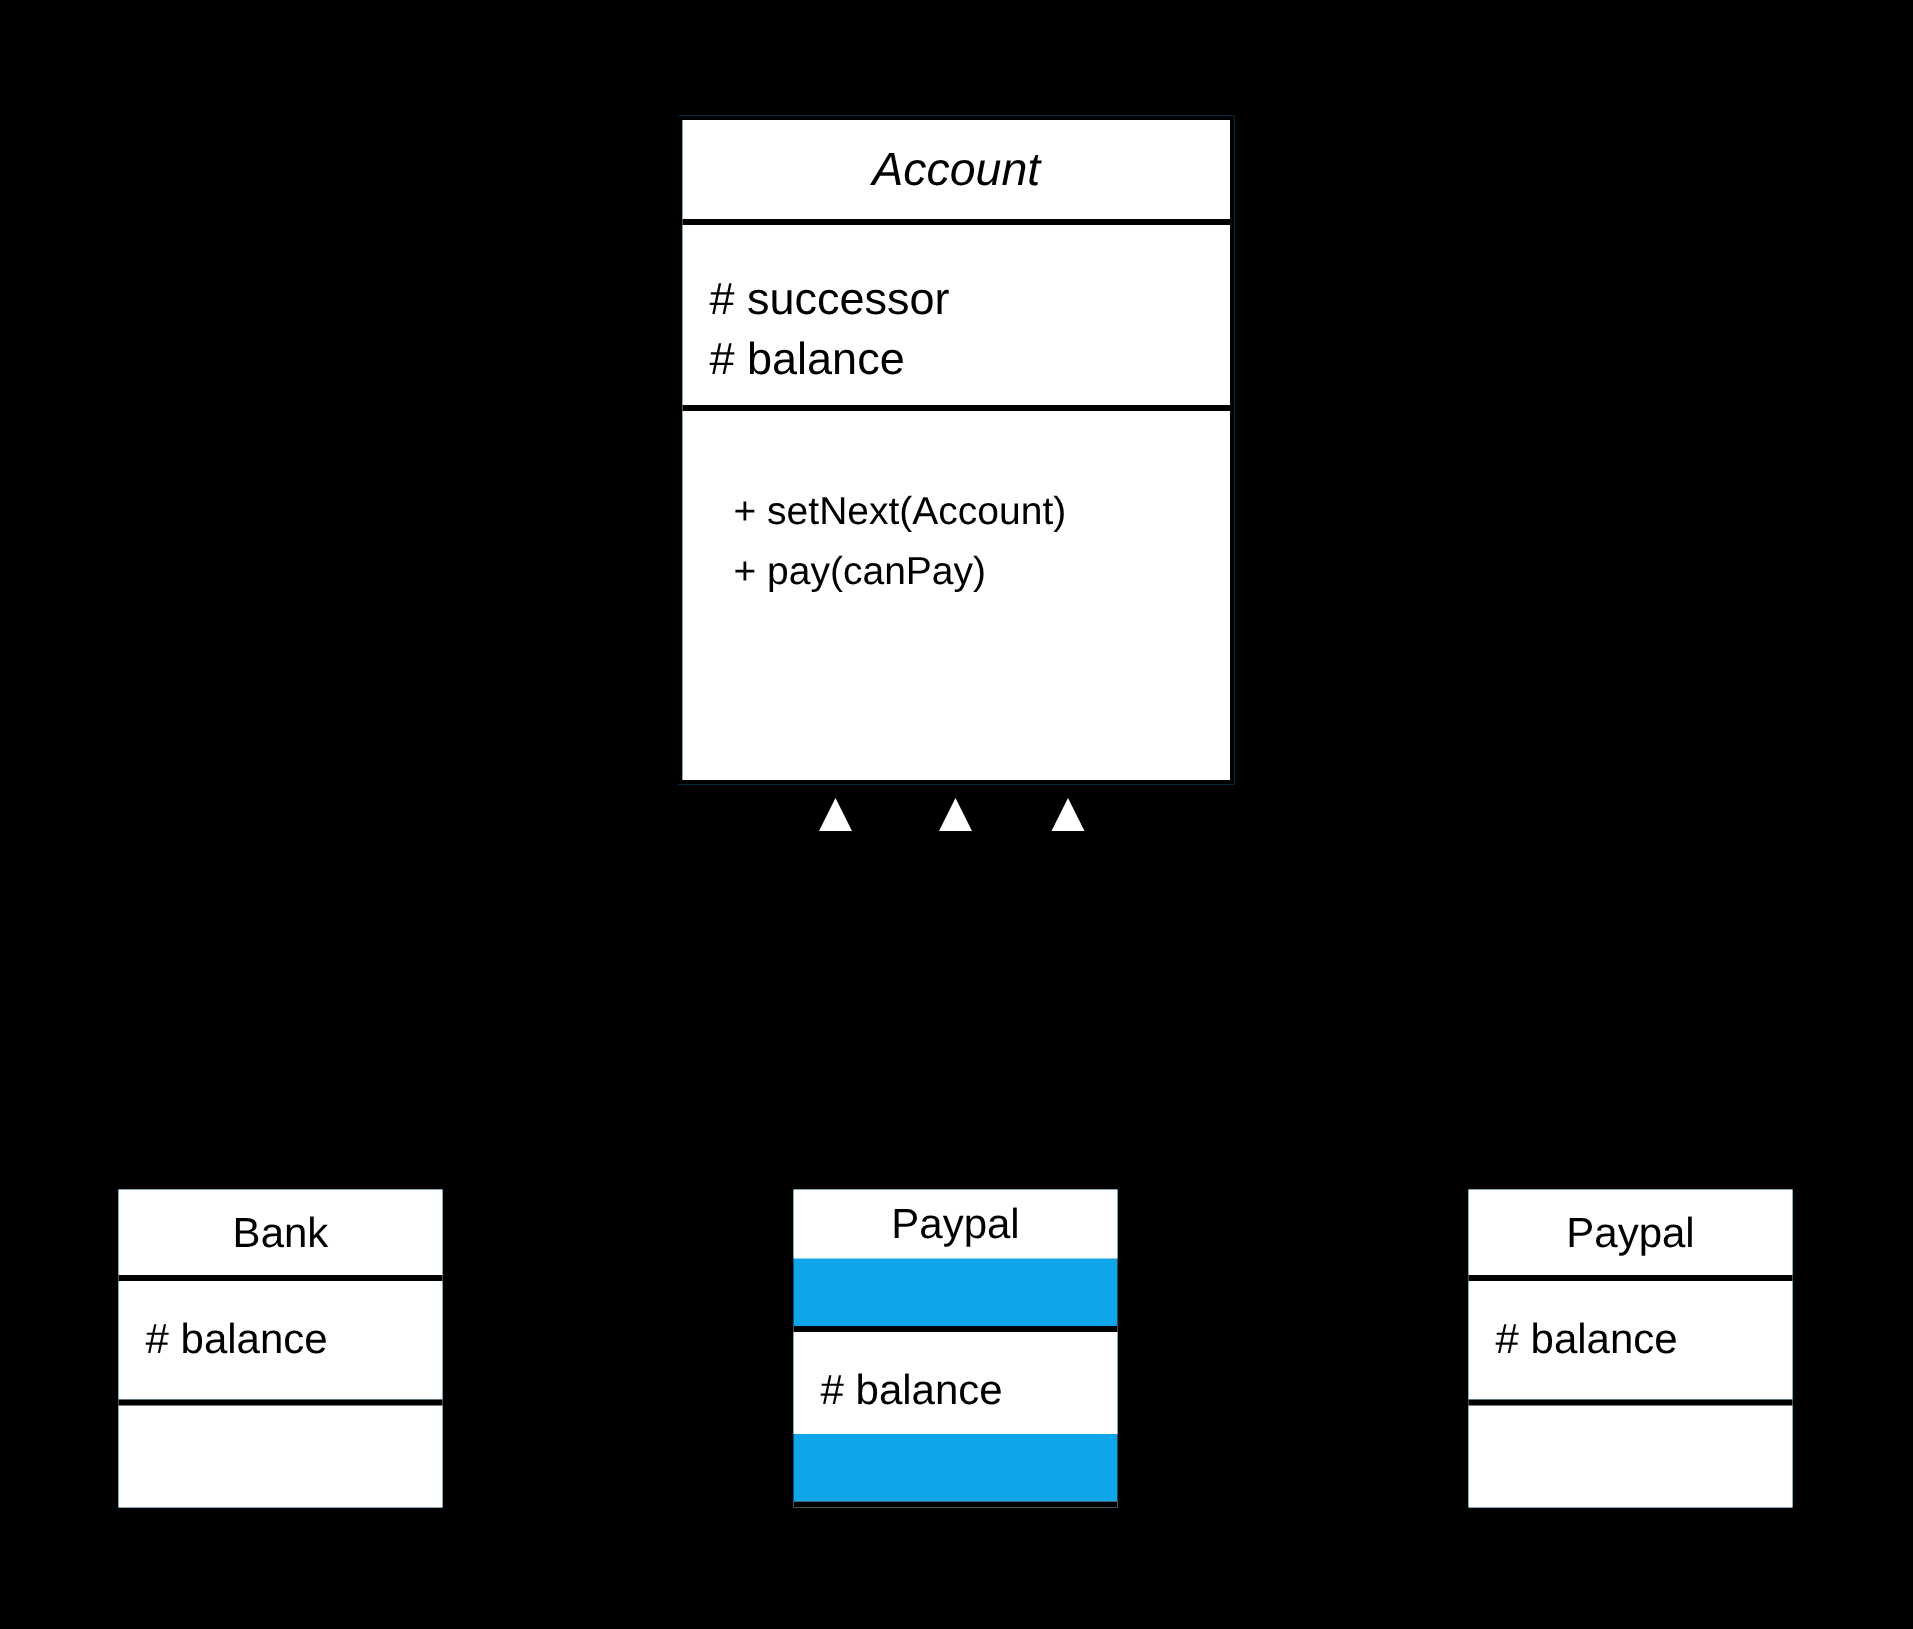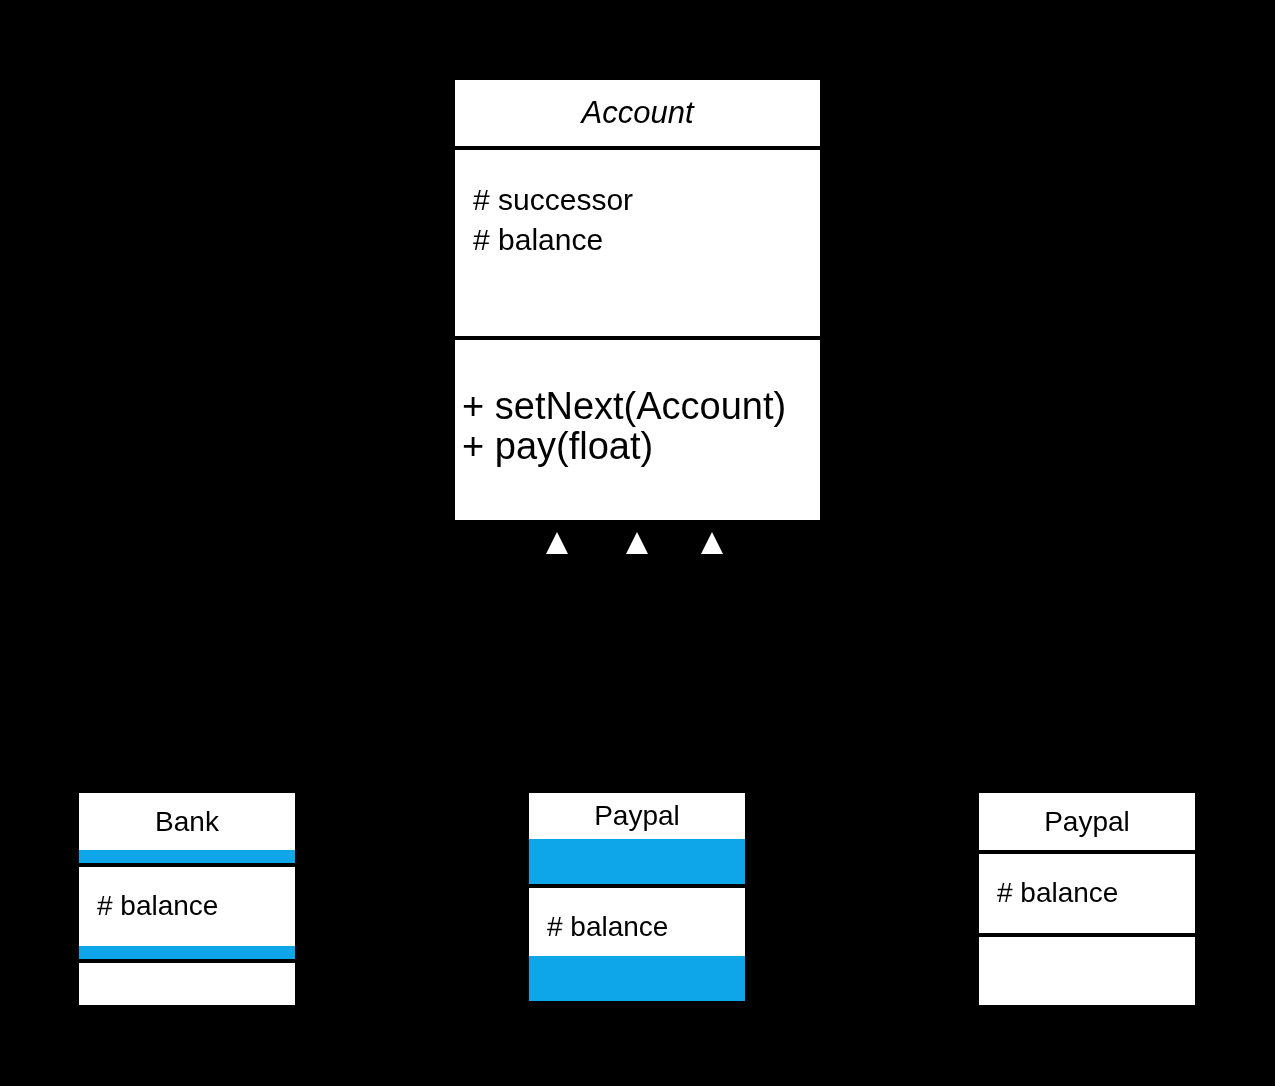--- a/index.html
+++ b/index.html
@@ -70,29 +70,29 @@
     top: 77px;
     width: 371px;
     height: 446px;
   }
   #account-class .uml-title {
     height: 66px;
     font-size: 31px;
     font-style: italic;
   }
   #account-class .attributes {
-    height: 190px;
+    height: 124px;
     padding: 30px 16px 0 18px;
     font-size: 30px;
     line-height: 40px;
   }
   #account-class .operations {
     flex: 1 1 auto;
-    padding: 46px 0 0 7px;
-    font-size: 38px;
+    padding: 46px 0 0 34px;
+    font-size: 26px;
     line-height: 40px;
   }
 
   
   .subclass {
     width: 222px;
     height: 218px;
     top: 790px;
   }
   .subclass .uml-title {
@@ -103,21 +103,21 @@
   .subclass .attributes {
     height: 83px;
     padding: 20px 0 0 18px;
     font-size: 28px;
     line-height: 38px;
   }
   .subclass .operations {
     flex: 1 1 auto;
   }
 
-  #bank-class    { left: 76px; gap: 13px;  }
+  #bank-class    { left: 76px;  }
   #paypal-class  { left: 526px; gap: 45px; }
   #bitcoin-class { left: 976px; }
 
   
   .generalization-arrow {
     position: absolute;
     width: 0;
     height: 0;
     border-left: 11px solid transparent;
     border-right: 11px solid transparent;
@@ -144,21 +144,21 @@
       <span>Account</span>
     </div>
 
     <div class="uml-compartment uml-members attributes">
       <div class="uml-member"># successor</div>
       <div class="uml-member"># balance</div>
     </div>
 
     <div class="uml-compartment uml-members operations">
       <div class="uml-member">+ setNext(Account)</div>
-      <div class="uml-member">+ pay(float)</div>
+      <div class="uml-member">+ pay(canPay)</div>
     </div>
   </div>
 
   <div class="generalization-arrow" id="arrow-bank"></div>
   <div class="generalization-arrow" id="arrow-paypal"></div>
   <div class="generalization-arrow" id="arrow-bitcoin"></div>
 
   <div class="generalization-line" style="left:556px; top:554px; width:3px; height:216px;"></div>
   <div class="generalization-line" style="left:185px; top:767px; width:374px; height:3px;"></div>
   <div class="generalization-line" style="left:185px; top:767px; width:3px; height:23px;"></div>

